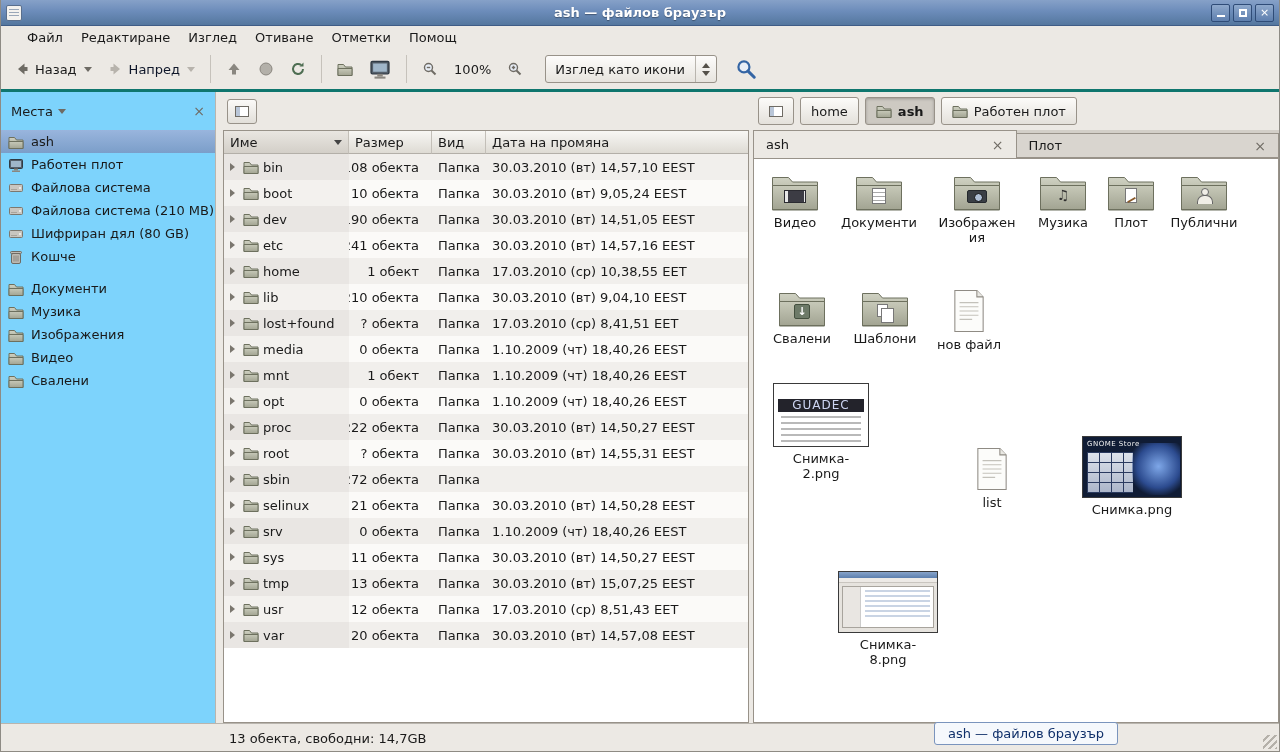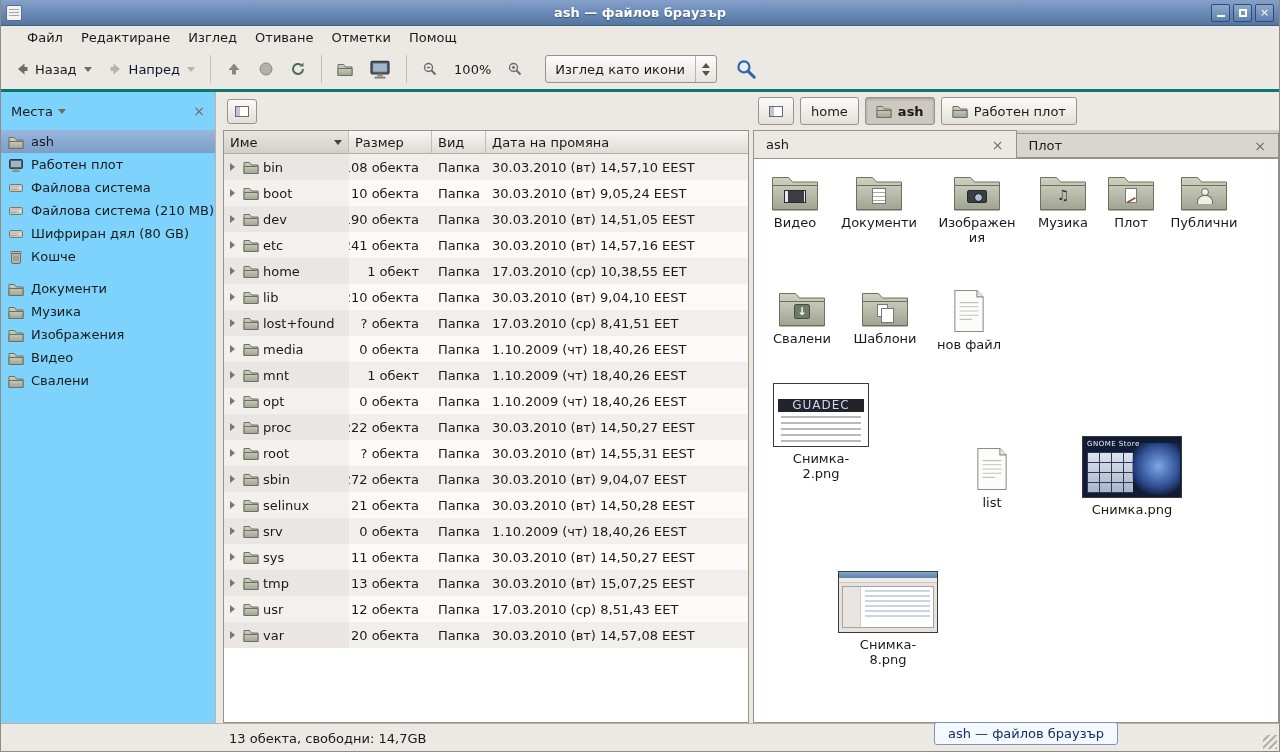--- a/index.html
+++ b/index.html
@@ -596,21 +596,20 @@
   <div class="trow r-even">
     <div class="cell cell-name">
       <span class="expander"></span>
       <svg class="fi">
                 <use href="#sym-folder-sm" xlink:href="#sym-folder-sm"></use>
               </svg>
       <span class="nm">sbin</span>
     </div>
     <div class="cell cell-size">272 обекта</div>
     <div class="cell cell-type">Папка</div>
-    <div class="cell cell-date">30.03.2010 (вт) 9,04,07 EEST</div>
   </div>
 
   <div class="trow r-odd">
     <div class="cell cell-name">
       <span class="expander"></span>
       <svg class="fi">
                 <use href="#sym-folder-sm" xlink:href="#sym-folder-sm"></use>
               </svg>
       <span class="nm">selinux</span>
     </div>

